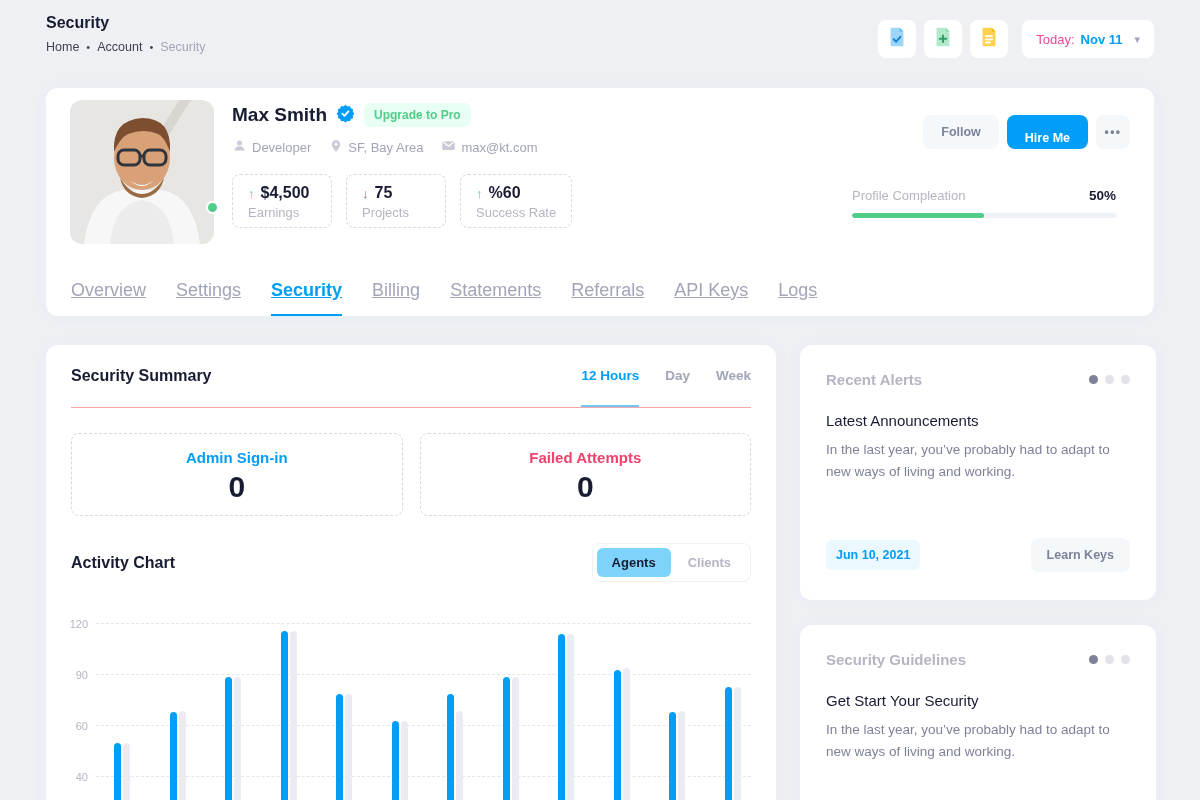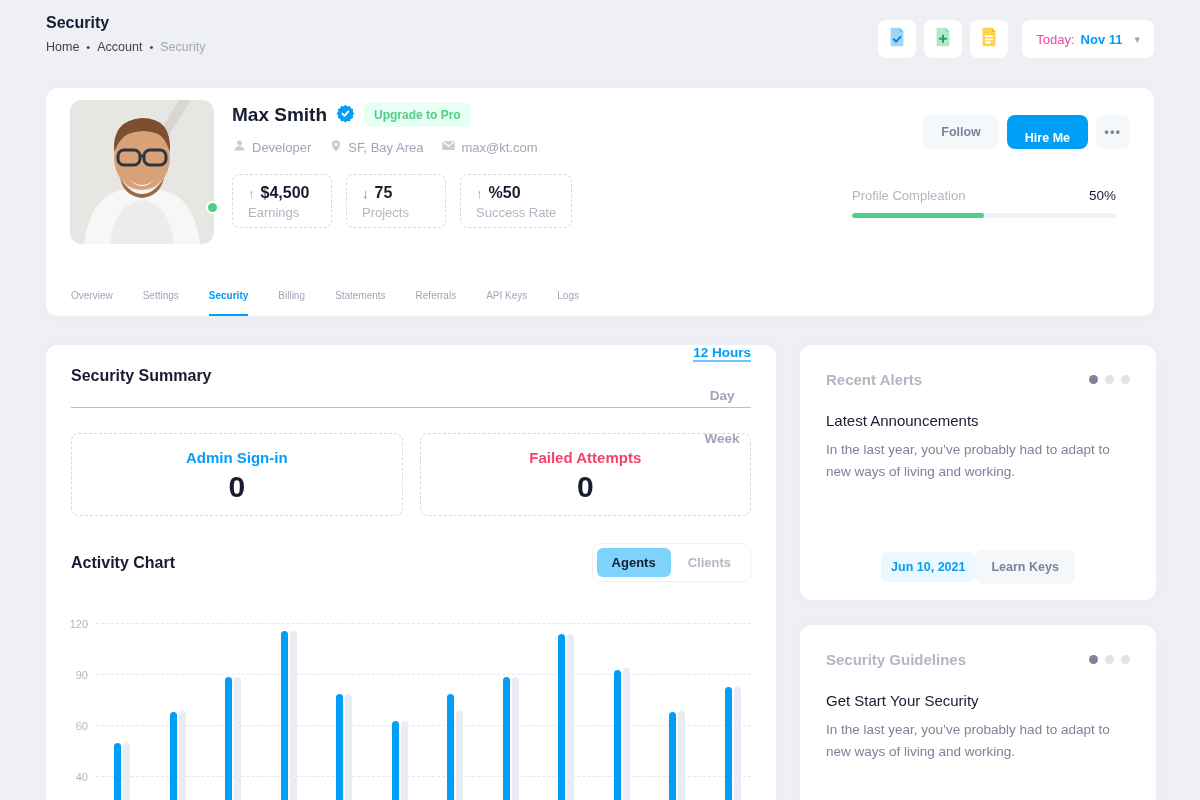--- a/index.html
+++ b/index.html
@@ -41,32 +41,32 @@
   .arrow-up { color:#50cd89; font-size:13px; font-weight:700; }
   .arrow-down { color:#f1416c; font-size:13px; font-weight:700; }
   .stat-label { margin-top:3px; font-size:13px; color:#b5b5c3; }
   .actions-row { position:absolute; right:24px; top:27px; display:flex; gap:8px; }
   .btn-light { background:#f5f8fa; color:#7e8299; border:none; font-size:12.5px; font-weight:600; padding:0 18px; height:34px; border-radius:8px; cursor:pointer; font-family:inherit; }
   .btn-primary { background:#009ef7; color:#fff; border:none; font-size:12.5px; font-weight:600; padding:16px 18px; height:34px; border-radius:8px; cursor:pointer; font-family:inherit; }
   .btn-more { background:#f5f8fa; border:none; height:34px; width:34px; border-radius:8px; cursor:pointer; color:#7e8299; font-size:12px; letter-spacing:1.5px; font-weight:700; }
   .progress-block { position:absolute; right:38px; top:100px; width:264px; }
   .progress-head { display:flex; justify-content:space-between; align-items:center; }
   .progress-label { font-size:13px; color:#b5b5c3; }
-  .progress-value { font-size:13.5px; font-weight:400; color:#181c32; }
+  .progress-value { font-size:13.5px; font-weight:700; color:#181c32; }
   .progress-track { margin-top:10px; height:5px; border-radius:3px; background:#eef1f5; overflow:hidden; }
   .progress-fill { height:100%; border-radius:3px; background:#50cd89; }
   .tabs-row { position:absolute; left:25px; bottom:0; display:flex; gap:30px; }
-  .tab { font-size:10px; font-weight:500; color:#a1a5b7; padding:10px 0 13px; cursor:pointer; border-bottom:2px solid transparent; }
+  .tab { font-size:18px; font-weight:500; color:#a1a5b7; padding:10px 0 13px; cursor:pointer; border-bottom:2px solid transparent;text-decoration:underline; }
   .tab.active { color:#009ef7; font-weight:600; border-bottom-color:#009ef7; }
 
   
   .main-card { position:absolute; left:46px; top:345px; width:730px; height:520px; }
   .main-head { position:absolute; left:25px; right:25px; top:0; height:63px; display:flex; justify-content:space-between; align-items:center; border-bottom:1px solid #fca5a5;gap:40px; }
   .section-title { font-size:16px; font-weight:700; color:#181c32; }
-  .range-tabs { display:flex; gap:26px; height:100%; align-items:center;flex-direction:column; }
+  .range-tabs { display:flex; gap:26px; height:100%; align-items:center; }
   .range-tab { font-size:13.5px; font-weight:600; color:#a1a5b7; cursor:pointer; height:100%; display:flex; align-items:center; border-bottom:2px solid transparent; }
   .range-tab.active { color:#009ef7; border-bottom-color:#6fc7f8; }
   .counters-row { position:absolute; left:25px; right:25px; top:88px; display:flex; gap:17px; }
   .counter-box { flex:1; border:1px dashed #d6d9e0; border-radius:8px; text-align:center; padding:15px 0 13px; }
   .counter-label { font-size:15px; font-weight:600; }
   .c-green { color:#50cd89; } .c-blue { color:#009ef7; } .c-red { color:#f1416c; }
   .counter-value { margin-top:6px; font-size:30px; font-weight:700; color:#181c32; line-height:1; }
   .activity-head { position:absolute; left:25px; right:25px; top:198px; display:flex; justify-content:space-between; align-items:center; }
   .seg-toggle { display:flex; border:1px solid #eff2f5; border-radius:8px; padding:4px; gap:2px; }
   .seg { font-size:13px; font-weight:600; color:#b5b5c3; padding:7px 15px; border-radius:6px; cursor:pointer; background:transparent; border:none; font-family:inherit; }
@@ -80,21 +80,21 @@
   
   .alerts-card { position:absolute; left:800px; top:345px; width:356px; height:255px; padding:26px; }
   .guide-card { position:absolute; left:800px; top:625px; width:356px; height:240px; padding:26px; }
   .side-head { display:flex; justify-content:space-between; align-items:center; }
   .side-title { font-size:15px; font-weight:600; color:#b5b5c3; }
   .dots { display:flex; gap:7px; align-items:center; }
   .dot { width:9px; height:9px; border-radius:50%; background:#e1e3ea; cursor:pointer; }
   .dot.active { background:#7e8299; }
   .side-heading { margin-top:24px; font-size:15px; font-weight:400; color:#181c32; }
   .side-body { margin-top:10px; font-size:13.5px; line-height:1.6; color:#7e8299; max-width:290px; }
-  .alerts-footer { position:absolute; left:26px; right:26px; bottom:16px; display:flex; justify-content:center; align-items:center; }
+  .alerts-footer { position:absolute; left:26px; right:26px; bottom:28px; display:flex; justify-content:space-between; align-items:center; }
   .date-badge { background:#ecf8ff; color:#009ef7; font-size:12.5px; font-weight:700; padding:8px 10px; border-radius:6px; }
   .learn-btn { background:#f5f8fa; color:#7e8299; font-size:12.5px; font-weight:600; padding:10px 16px; border-radius:8px; border:none; cursor:pointer; font-family:inherit; }
 </style>
 </head>
 <body>
 
 <div class="topbar">
   <div>
     <div class="page-title">Security</div>
     <div class="breadcrumb">
@@ -205,21 +205,21 @@
     <div class="stat-box">
       <div class="stat-top">
           <span class="arrow-down">↓</span>
           <span>75</span>
         </div>
       <div class="stat-label">Projects</div>
     </div>
     <div class="stat-box">
       <div class="stat-top">
           <span class="arrow-up">↑</span>
-          <span>%50</span>
+          <span>%60</span>
         </div>
       <div class="stat-label">Success Rate</div>
     </div>
   </div>
 
   <div class="actions-row">
     <button class="btn-light">Follow</button>
     <button class="btn-primary">Hire Me</button>
     <button class="btn-more">•••</button>
   </div>

